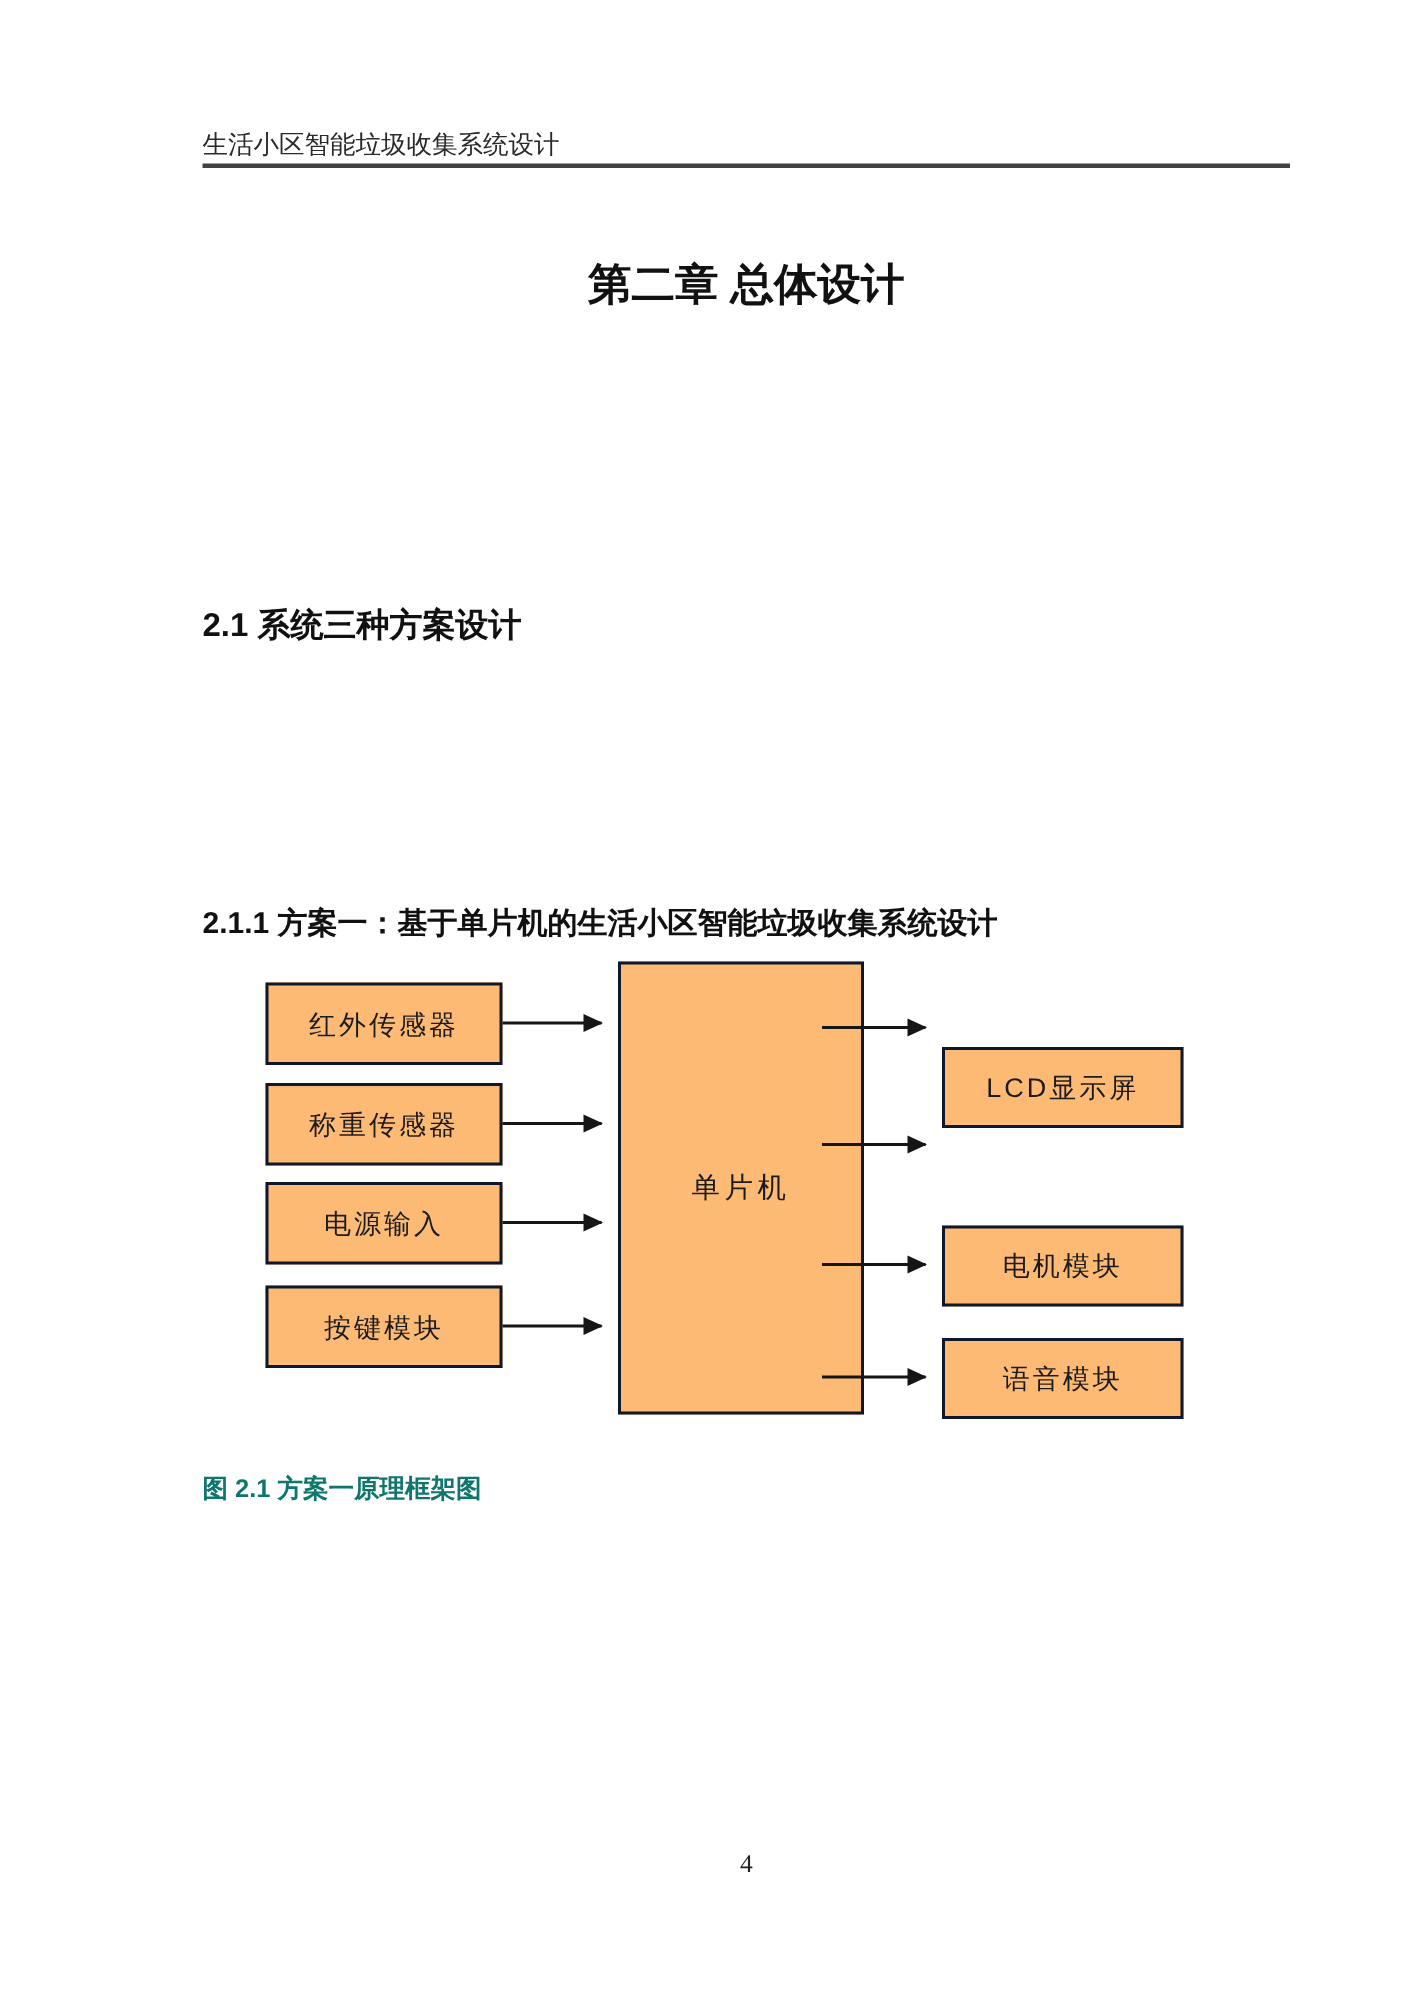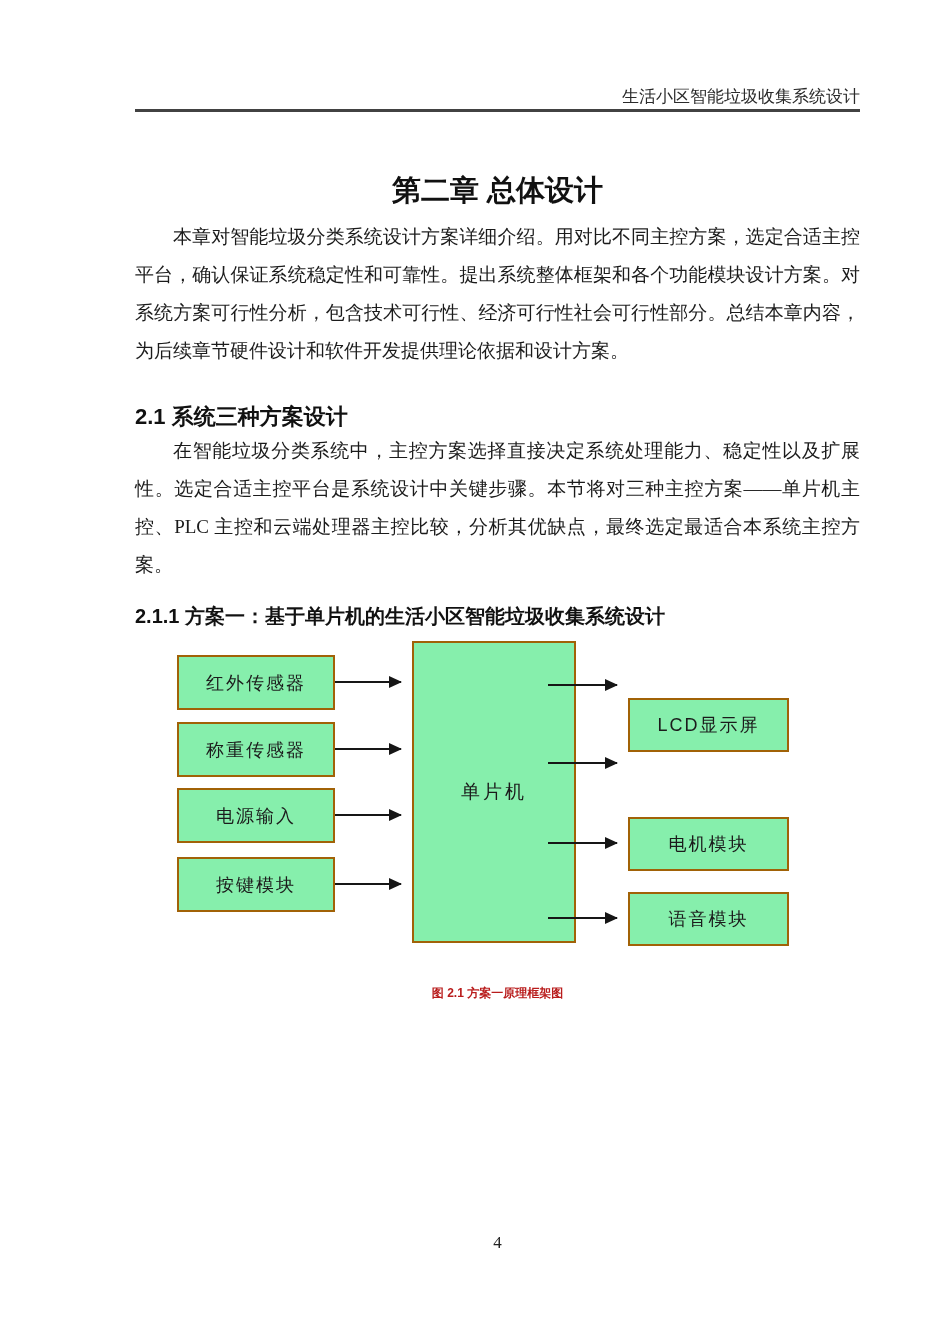--- a/index.html
+++ b/index.html
@@ -10,21 +10,21 @@
     background: #ffffff;
     color: #1b1b1b;
     font-family: "Liberation Serif", "DejaVu Serif", serif;
     overflow: hidden;
   }
   .abs { position: absolute; }
 
   
   .running-header {
     top: 86px; left: 135px; width: 725px;
-    text-align: right;
+    text-align: left;
     font-size: 17px; line-height: 22px;
     color: #2a2a2a;
   }
   .header-rule {
     top: 109px; left: 135px; width: 725px; height: 3px;
     background: #424242;
   }
 
   
   .chapter-title {
@@ -63,22 +63,22 @@
     color: #111;
   }
 
   
   .figure-area {
     top: 640px; left: 135px; width: 725px; height: 306px;
   }
   .node {
     position: absolute;
     box-sizing: border-box;
-    border: 2px solid #a16207;
-    background: #86efac;
+    border: 2px solid #0f172a;
+    background: #fdba74;
     display: flex; align-items: center; justify-content: center;
     font-family: "Liberation Sans", "DejaVu Sans", sans-serif;
     font-size: 18px; letter-spacing: 2px; color: #1b1b1b;
   }
   .in-box  { left: 42px;  width: 158px; height: 55px; }
   .in-1 { top: 15px; }
   .in-2 { top: 82px; }
   .in-3 { top: 148px; }
   .in-4 { top: 217px; }
   .mcu-box { left: 277px; top: 1px; width: 164px; height: 302px;
@@ -108,47 +108,45 @@
   .ain-3 { top: 174px; }
   .ain-4 { top: 243px; }
   .arr-out { left: 413px; width: 69px; }
   .aout-1 { top: 44px; }
   .aout-2 { top: 122px; }
   .aout-3 { top: 202px; }
   .aout-4 { top: 277px; }
 
   .figure-caption {
     top: 981px; left: 135px; width: 725px;
-    text-align: center;
+    text-align: left;
     font-family: "Liberation Sans", "DejaVu Sans", sans-serif;
-    font-size: 12px; font-weight: 700; line-height: 24px;
-    color: #b91c1c;
+    font-size: 17px; font-weight: 700; line-height: 24px;
+    color: #0f766e;
   }
 
   .page-number {
     top: 1233px; left: 135px; width: 725px;
     text-align: center;
     font-size: 17px; color: #222;
   }
 </style>
 </head>
 <body>
 
 <div class="page">
 
   <div class="abs running-header">生活小区智能垃圾收集系统设计</div>
   <div class="abs header-rule"></div>
 
   <h1 class="abs chapter-title">第二章 总体设计</h1>
 
-  <p class="abs body-para para-1">本章对智能垃圾分类系统设计方案详细介绍。用对比不同主控方案，选定合适主控平台，确认保证系统稳定性和可靠性。提出系统整体框架和各个功能模块设计方案。对系统方案可行性分析，包含技术可行性、经济可行性社会可行性部分。总结本章内容，为后续章节硬件设计和软件开发提供理论依据和设计方案。</p>
 
   <h2 class="abs heading-2-1">2.1 系统三种方案设计</h2>
 
-  <p class="abs body-para para-2">在智能垃圾分类系统中，主控方案选择直接决定系统处理能力、稳定性以及扩展性。选定合适主控平台是系统设计中关键步骤。本节将对三种主控方案——单片机主控、PLC 主控和云端处理器主控比较，分析其优缺点，最终选定最适合本系统主控方案。</p>
 
   <h3 class="abs heading-2-1-1">2.1.1 方案一：基于单片机的生活小区智能垃圾收集系统设计</h3>
 
   <div class="abs figure-area">
     <div class="node in-box in-1">红外传感器</div>
     <div class="node in-box in-2">称重传感器</div>
     <div class="node in-box in-3">电源输入</div>
     <div class="node in-box in-4">按键模块</div>
 
     <div class="node mcu-box">单片机</div>

